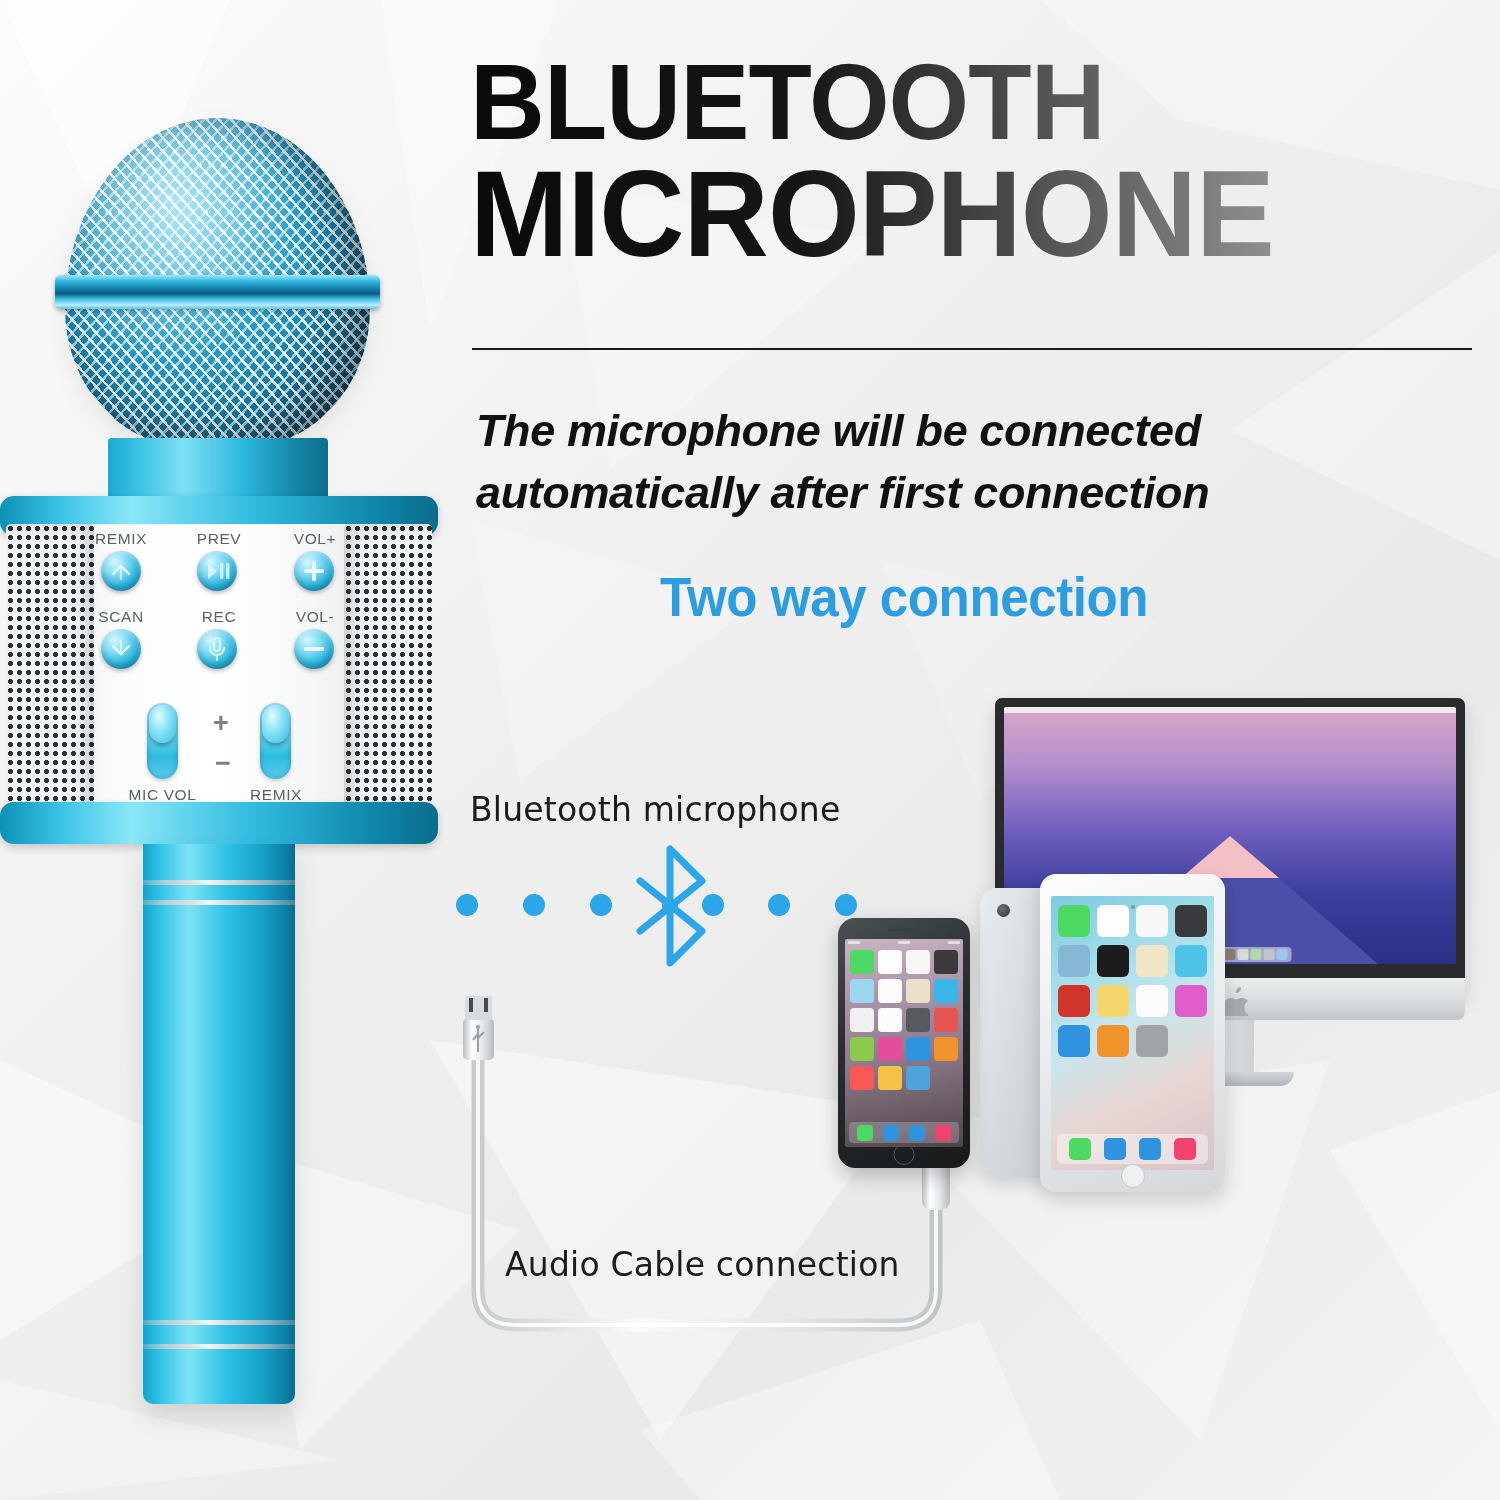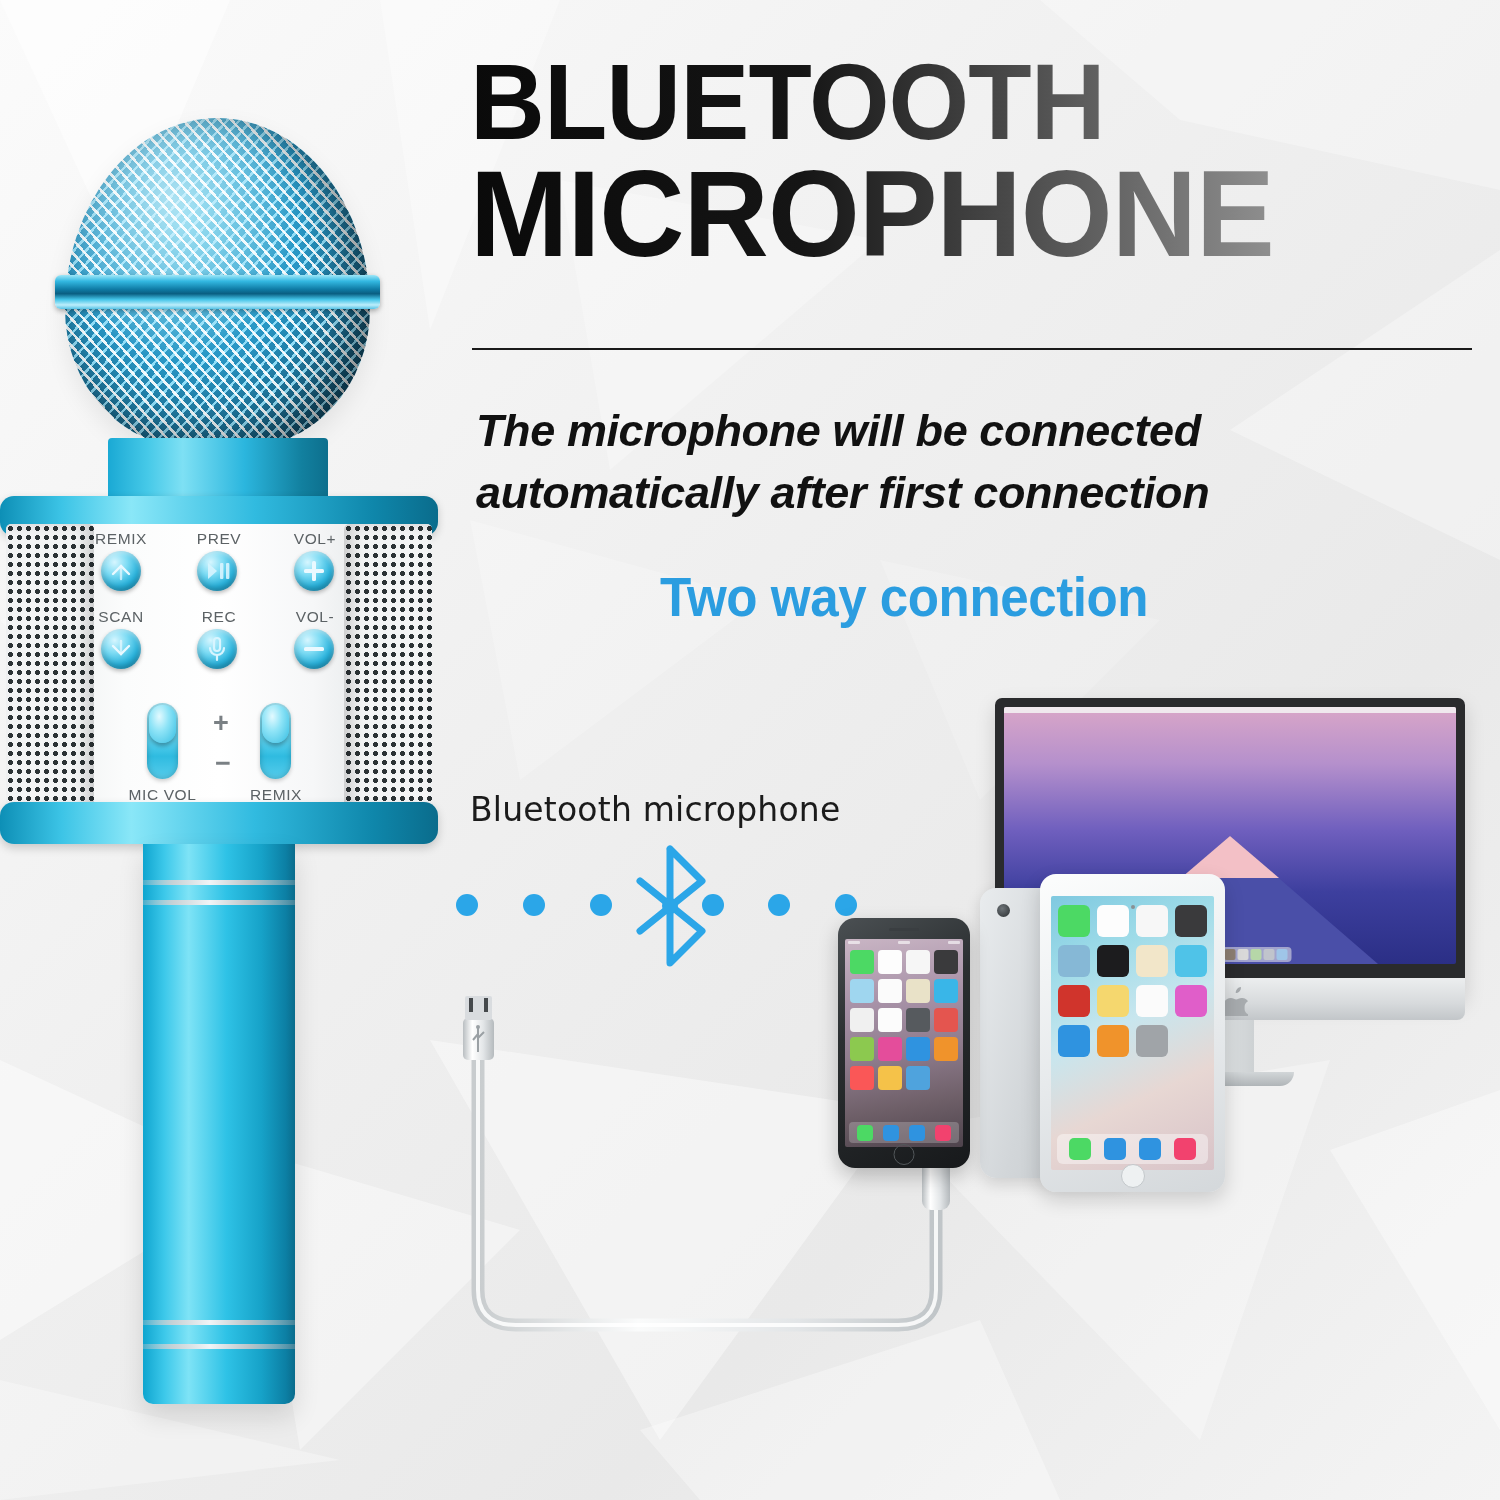--- a/index.html
+++ b/index.html
@@ -241,20 +241,21 @@
       <g fill="none" stroke="#2ba6e8" stroke-width="7" stroke-linejoin="round" stroke-linecap="round">
         <path d="M50 6 L50 120 L82 88 L20 38 M20 88 L82 38 L50 6"></path>
       </g>
       <circle cx="50" cy="63" r="8" fill="#2ba6e8"></circle>
     </svg>
     <div class="bt-dot" style="left:254px"></div>
     <div class="bt-dot" style="left:320px"></div>
     <div class="bt-dot" style="left:387px"></div>
   </div>
 
+  <div class="ac-label">Audio Cable connection</div>
   <svg id="cable" viewBox="0 0 560 400">
     <defs>
       <linearGradient id="cg" x1="0" y1="0" x2="1" y2="0">
         <stop offset="0" stop-color="#c8ccce"></stop>
           <stop offset=".35" stop-color="#fafbfb"></stop>
         <stop offset=".7" stop-color="#e2e5e7"></stop>
           <stop offset="1" stop-color="#c0c5c8"></stop>
       </linearGradient>
       <linearGradient id="plg" x1="0" y1="0" x2="1" y2="0">
         <stop offset="0" stop-color="#b9bec1"></stop>

